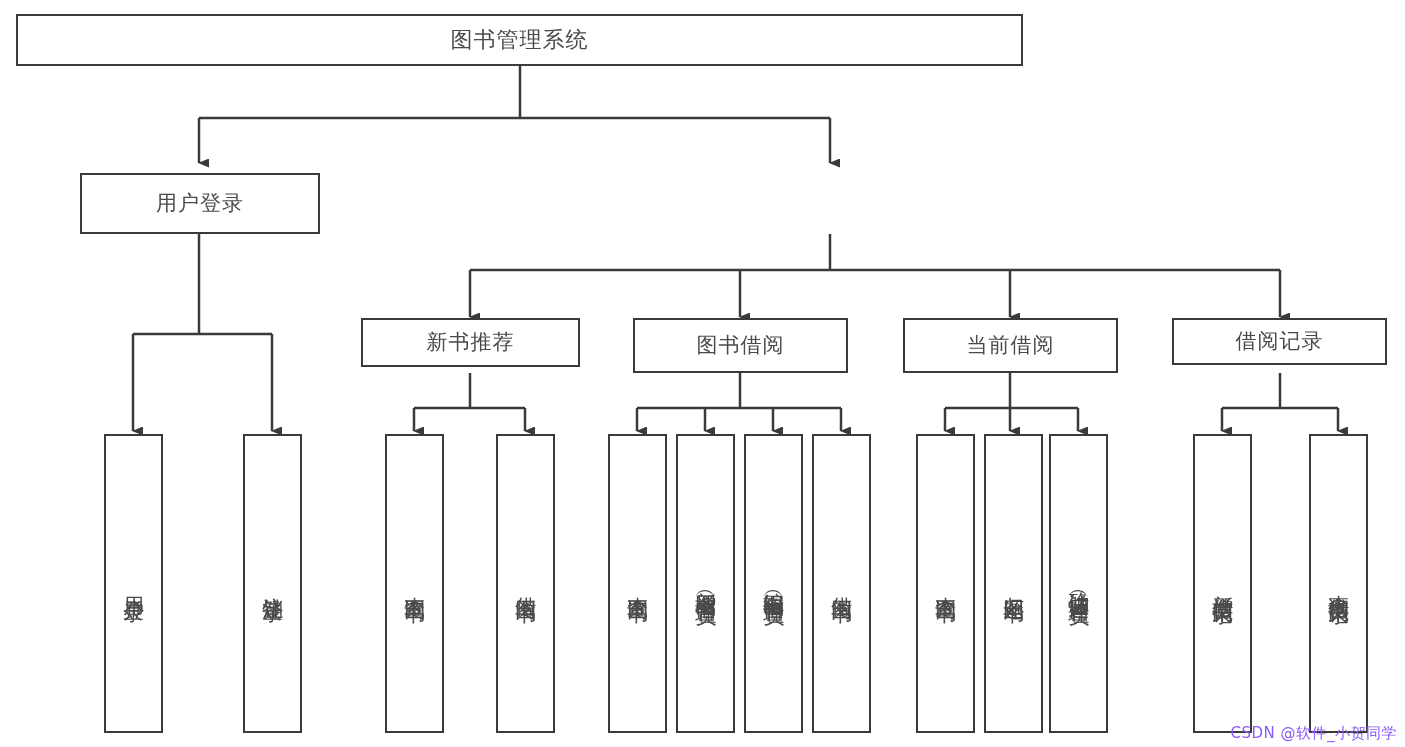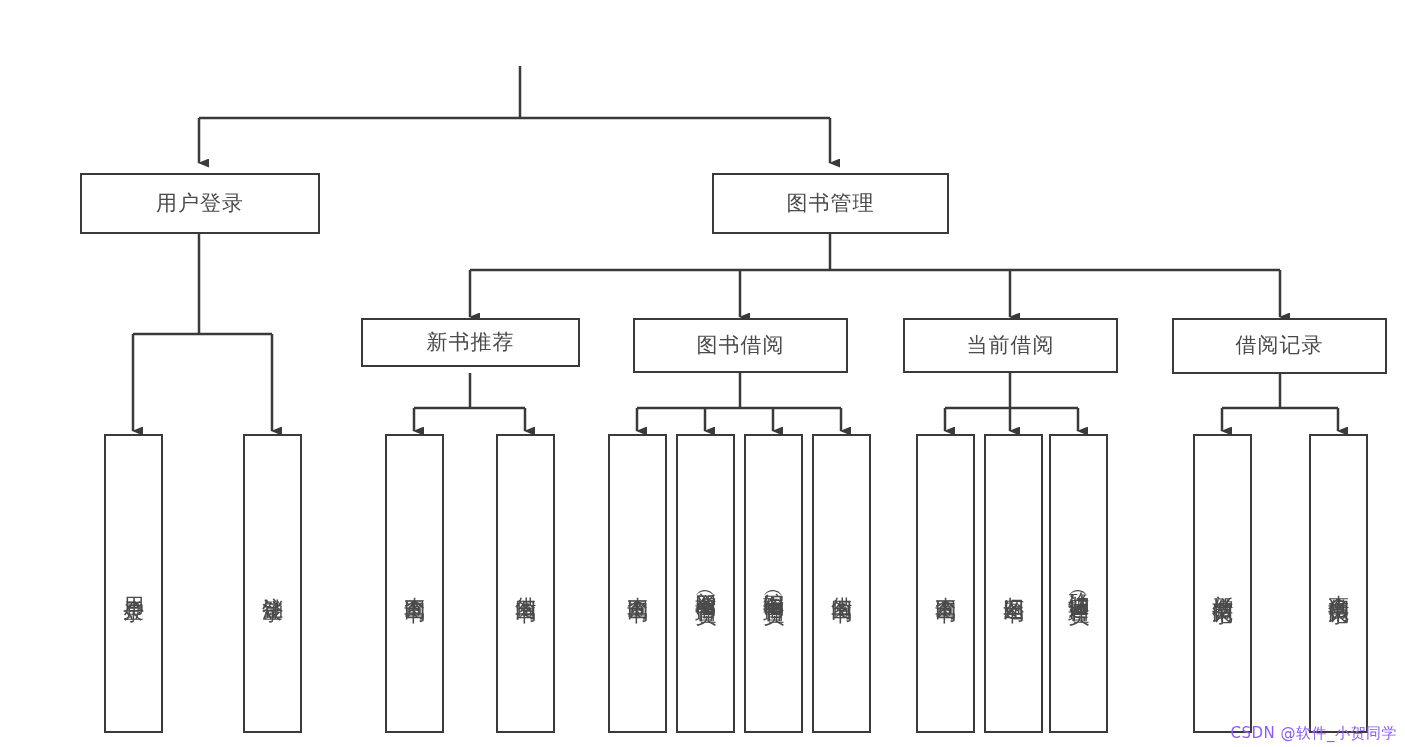--- a/index.html
+++ b/index.html
@@ -92,38 +92,38 @@
       <path d="M1010,408 L1010,431" marker-end="url(#arw)"></path>
       <path d="M1078,408 L1078,431" marker-end="url(#arw)"></path>
 
       <path d="M1280,373 L1280,408"></path>
       <path d="M1222,408 L1338,408"></path>
       <path d="M1222,408 L1222,431" marker-end="url(#arw)"></path>
       <path d="M1338,408 L1338,431" marker-end="url(#arw)"></path>
     </g>
   </svg>
 
+  <div class="node h root" style="left:16px;top:14px;width:1007px;height:52px;">
+    <span>图书管理系统</span>
+  </div>
 
   <div class="node h" style="left:80px;top:173px;width:240px;height:61px;">
     <span>用户登录</span>
-  </div>
-  <div class="node h" style="left:712px;top:173px;width:237px;height:61px;">
-    <span>图书管理</span>
   </div>
 
   <div class="node h" style="left:361px;top:318px;width:219px;height:49px;">
     <span>新书推荐</span>
   </div>
   <div class="node h" style="left:903px;top:318px;width:215px;height:55px;">
     <span>当前借阅</span>
   </div>
   <div class="node h" style="left:633px;top:318px;width:215px;height:55px;">
     <span>图书借阅</span>
   </div>
-  <div class="node h" style="left:1172px;top:318px;width:215px;height:56px;">
+  <div class="node h" style="left:1172px;top:318px;width:215px;height:47px;">
     <span>借阅记录</span>
   </div>
 
   <div class="node v" style="left:104px;top:434px;width:59px;height:299px;">
     <span>用户登录</span>
   </div>
   <div class="node v" style="left:243px;top:434px;width:59px;height:299px;">
     <span>注销登录</span>
   </div>
 

